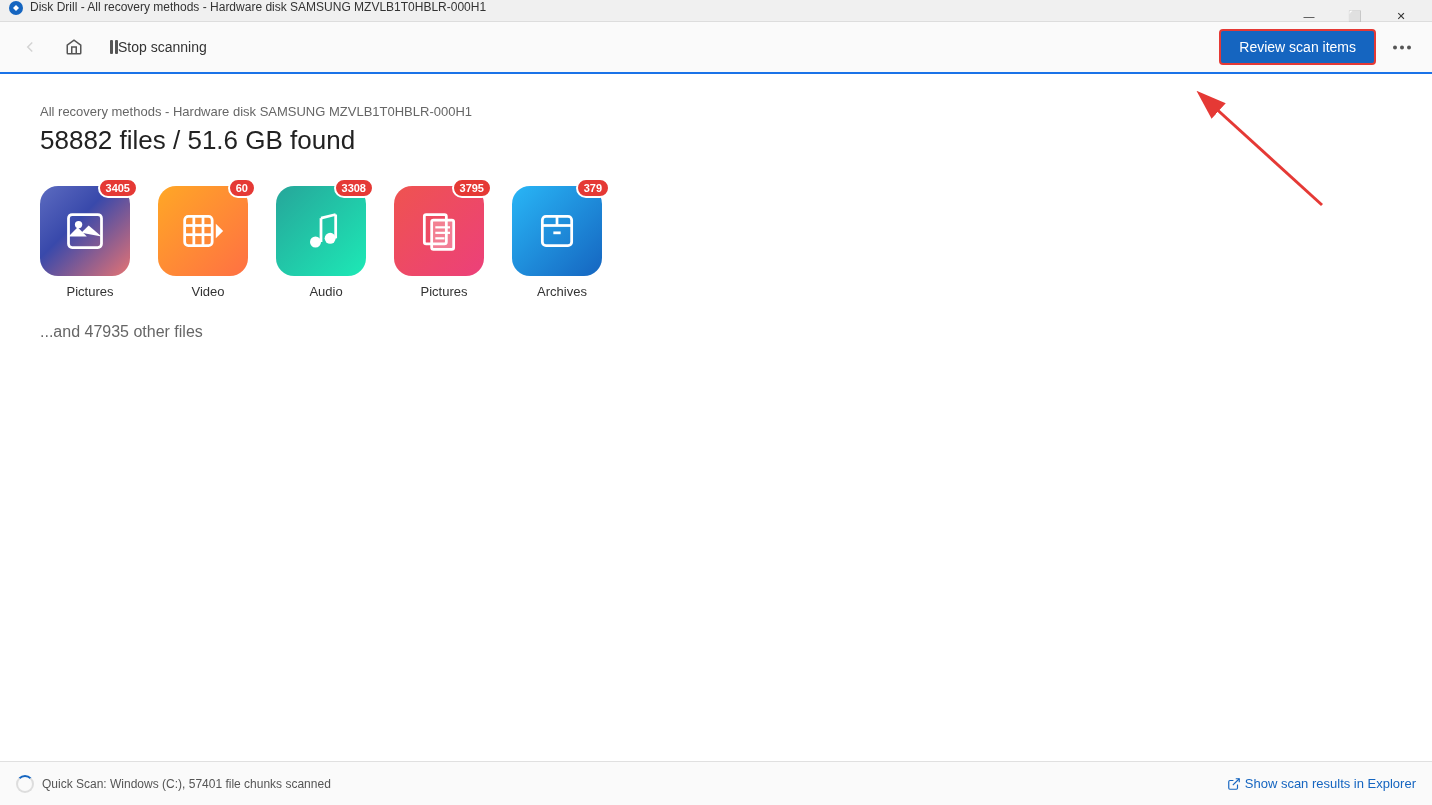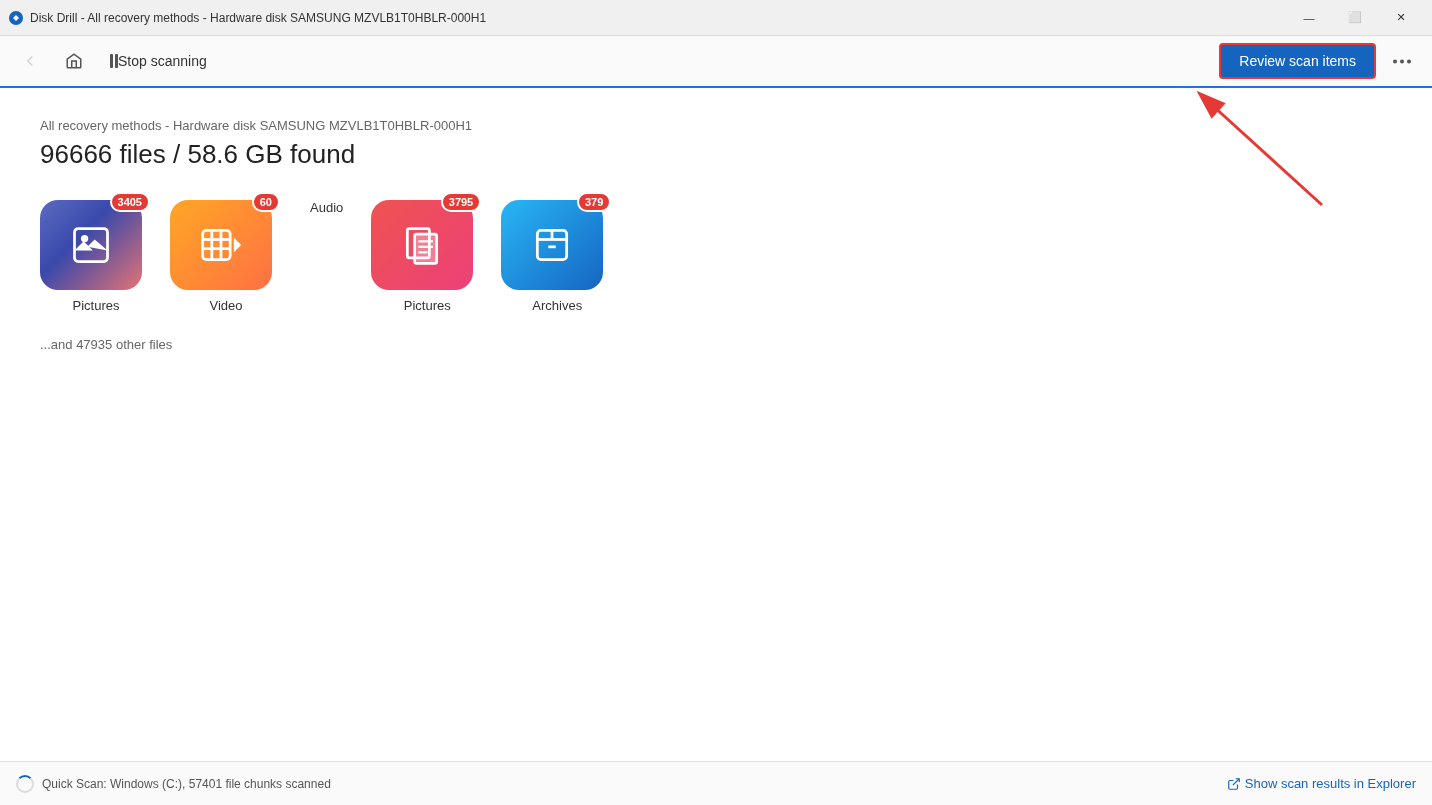--- a/index.html
+++ b/index.html
@@ -1,23 +1,22 @@
 <!DOCTYPE html>
 <html><head>
   <meta charset="utf-8">
   <style>
     * { margin: 0; padding: 0; box-sizing: border-box; }
     body { font-family: 'Segoe UI', Arial, sans-serif; background: #f0f0f0; width: 1432px; height: 805px; overflow: hidden; position: relative; }
 
     
     .title-bar {
       background: #f0f0f0;
-      height: 36px;
-      display: flex;
-      align-items: center;
+      height: 22px;
+      display: flex;
       padding: 0 8px;
       font-size: 12px;
       color: #333;
       border-bottom: 1px solid #ddd;
       user-select: none;
     }
     .title-bar-icon {
       width: 16px;
       height: 16px;
       margin-right: 6px;
@@ -138,21 +137,21 @@
       margin-bottom: 24px;
     }
     .category-card {
       display: flex;
       flex-direction: column;
       align-items: center;
       cursor: pointer;
       position: relative;
     }
     .card-icon {
-      width: 102px;
+      width: 90px;
       height: 90px;
       border-radius: 18px;
       display: flex;
       align-items: center;
       justify-content: center;
       position: relative;
       margin-bottom: 8px;
     }
     .card-icon svg {
       width: 44px;
@@ -189,21 +188,21 @@
       background: linear-gradient(135deg, #26a69a 0%, #1de9b6 100%);
     }
     .documents-bg {
       background: linear-gradient(135deg, #ef5350 0%, #ec407a 100%);
     }
     .archives-bg {
       background: linear-gradient(135deg, #29b6f6 0%, #1565c0 100%);
     }
 
     .other-files {
-      font-size: 13px;
+      font-size: 16px;
       color: #666;
       margin-top: 4px;
     }
 
     
     .status-bar {
       position: absolute;
       bottom: 0;
       left: 0;
       right: 0;
@@ -305,21 +304,21 @@
       <svg width="18" height="5" viewBox="0 0 18 5" fill="#555">
         <circle cx="2" cy="2.5" r="2"></circle>
         <circle cx="9" cy="2.5" r="2"></circle>
         <circle cx="16" cy="2.5" r="2"></circle>
       </svg>
     </button>
   </div>
 
   <div class="content-area">
     <div class="subtitle">All recovery methods - Hardware disk SAMSUNG MZVLB1T0HBLR-000H1</div>
-    <div class="files-found">96666 files / 58.6 GB found</div>
+    <div class="files-found">58882 files / 51.6 GB found</div>
 
     <div class="categories">
 
       <div class="category-card">
         <div class="card-icon pictures-bg">
           <svg viewBox="0 0 24 24">
             <rect x="3" y="3" width="18" height="18" rx="2" fill="none" stroke="white" stroke-width="1.5"></rect>
             <circle cx="8.5" cy="8.5" r="2" fill="white"></circle>
             <polyline points="3 15 8 10 13 15" fill="white" stroke="none"></polyline>
             <polyline points="10 13 14 9 21 15" fill="white" stroke="none"></polyline>
@@ -338,20 +337,30 @@
             <line x1="2" y1="9" x2="17" y2="9" stroke="white" stroke-width="1.5"></line>
             <line x1="2" y1="14" x2="17" y2="14" stroke="white" stroke-width="1.5"></line>
             <polygon points="19,8 23,12 19,16" fill="white"></polygon>
           </svg>
           <span class="badge">60</span>
         </div>
         <span class="card-label">Video</span>
       </div>
 
       <div class="category-card">
+        <div class="card-icon audio-bg">
+          <svg viewBox="0 0 24 24">
+            <circle cx="9" cy="18" r="3" fill="white"></circle>
+            <circle cx="17" cy="16" r="3" fill="white"></circle>
+            <line x1="12" y1="18" x2="12" y2="5" stroke="white" stroke-width="1.5"></line>
+            <line x1="20" y1="16" x2="20" y2="3" stroke="white" stroke-width="1.5"></line>
+            <line x1="12" y1="5" x2="20" y2="3" stroke="white" stroke-width="1.5"></line>
+          </svg>
+          <span class="badge">3308</span>
+        </div>
         <span class="card-label">Audio</span>
       </div>
 
       <div class="category-card">
         <div class="card-icon documents-bg">
           <svg viewBox="0 0 24 24">
             <rect x="4" y="3" width="12" height="16" rx="1" fill="none" stroke="white" stroke-width="1.5"></rect>
             <rect x="8" y="6" width="12" height="16" rx="1" fill="rgba(255,255,255,0.3)" stroke="white" stroke-width="1.5"></rect>
             <line x1="10" y1="10" x2="18" y2="10" stroke="white" stroke-width="1.2"></line>
             <line x1="10" y1="13" x2="18" y2="13" stroke="white" stroke-width="1.2"></line>

